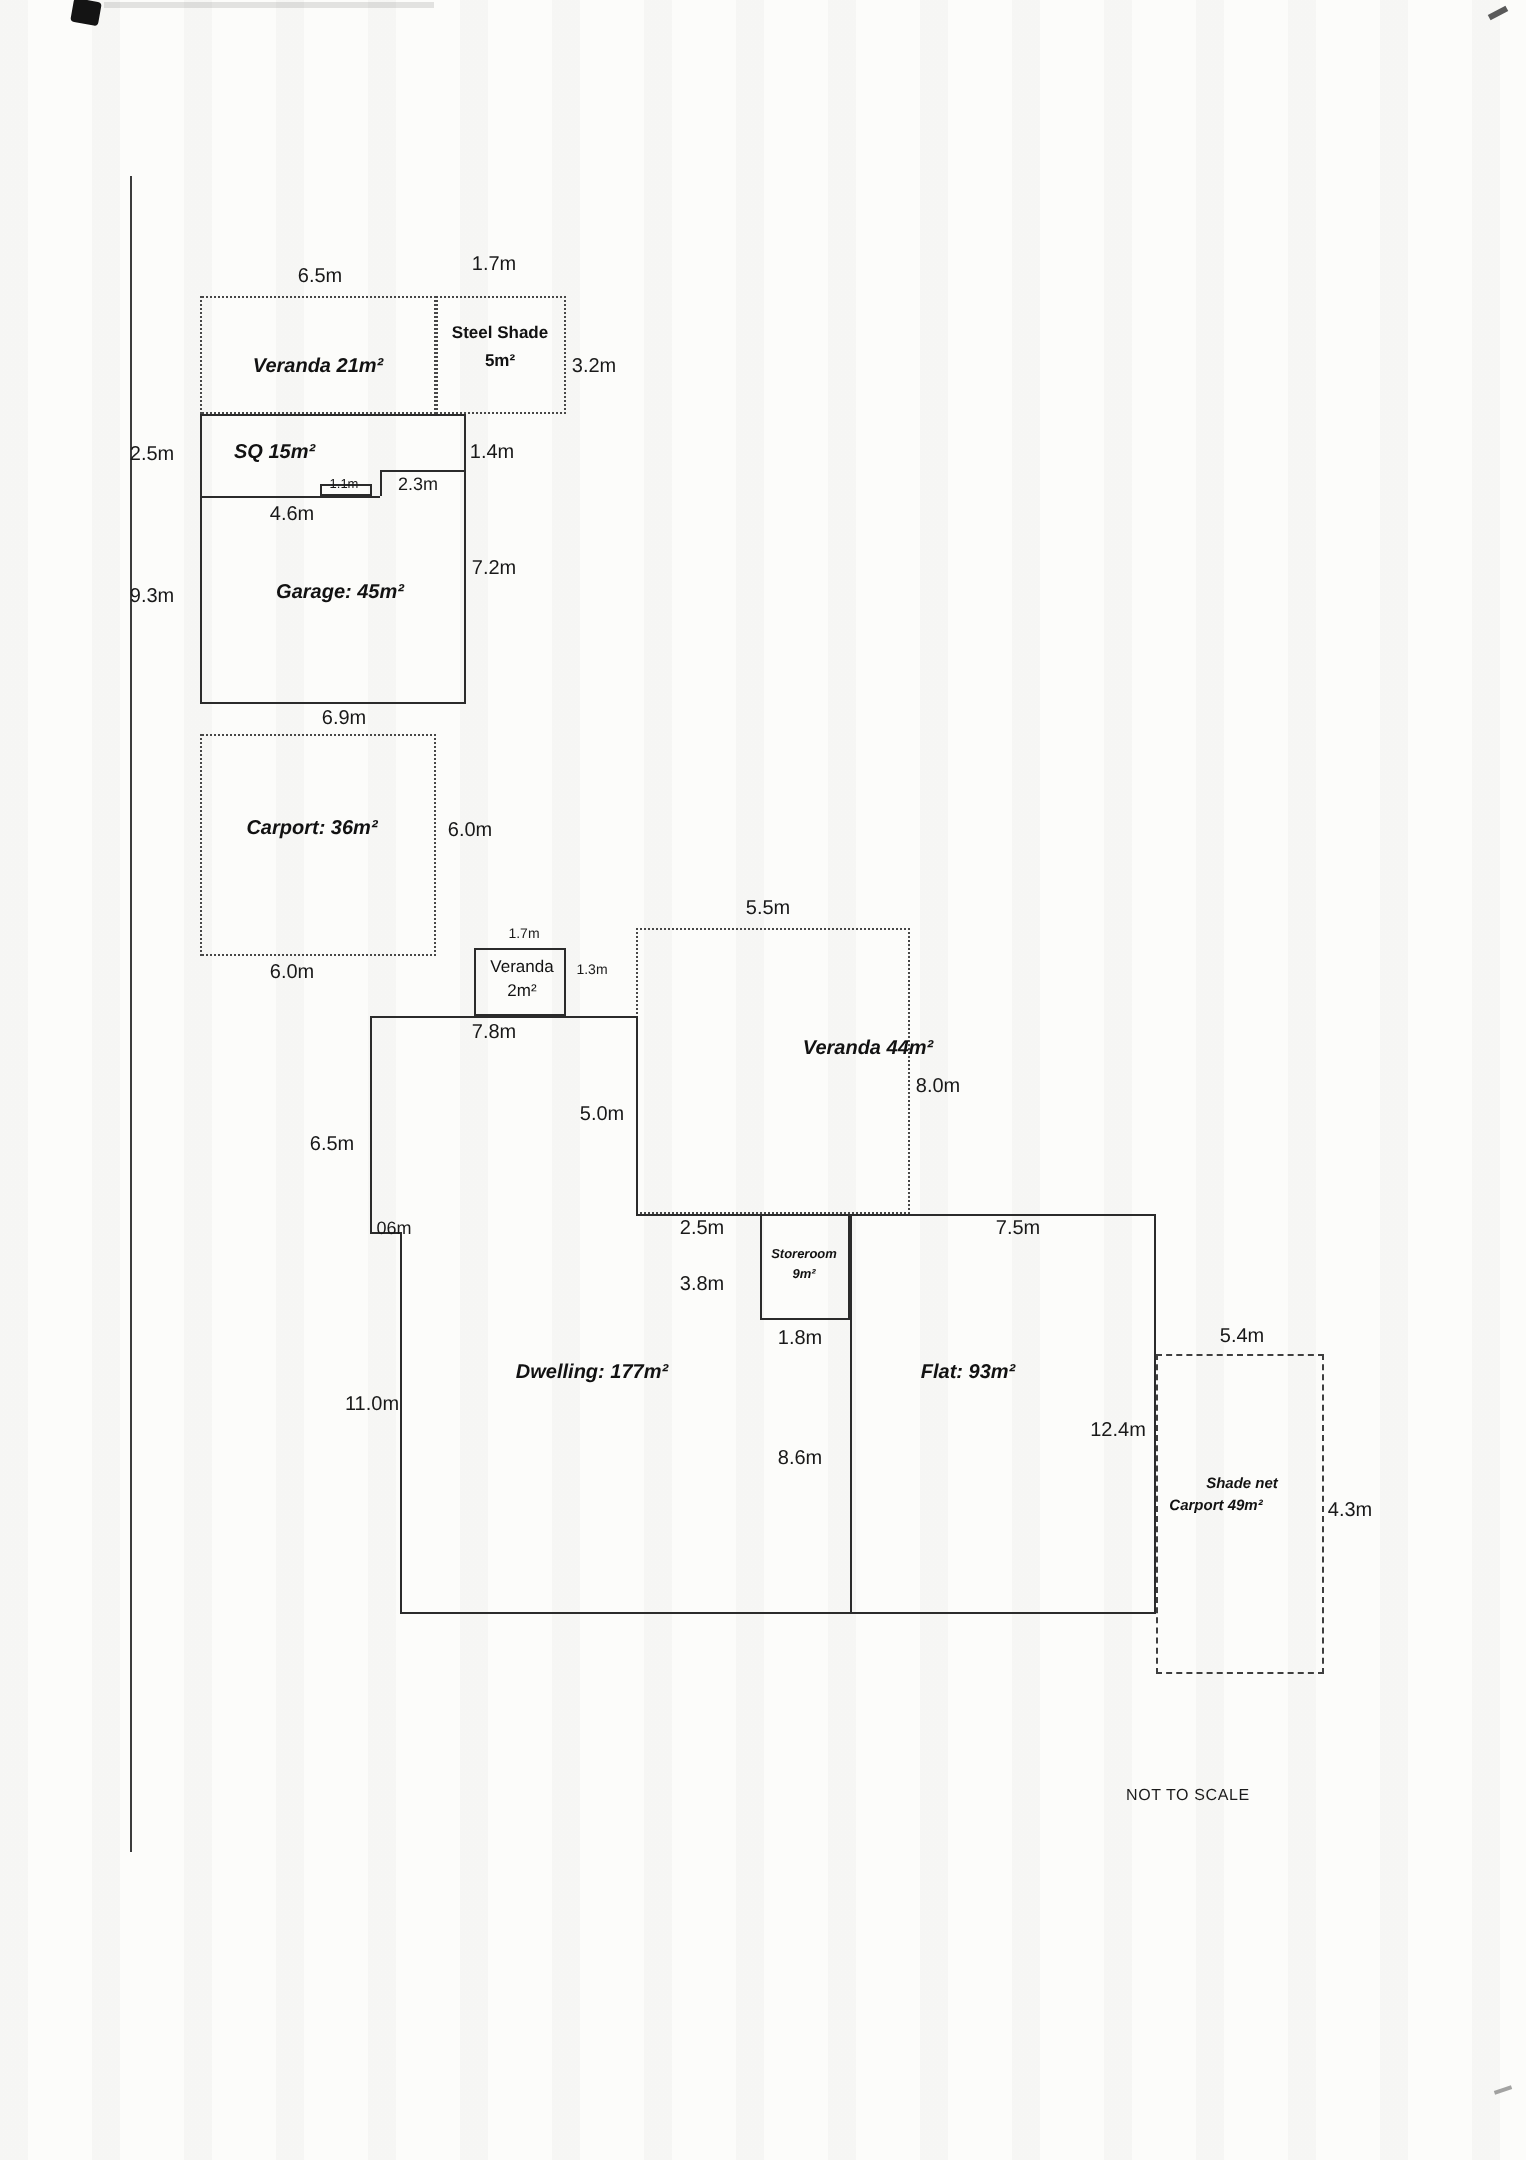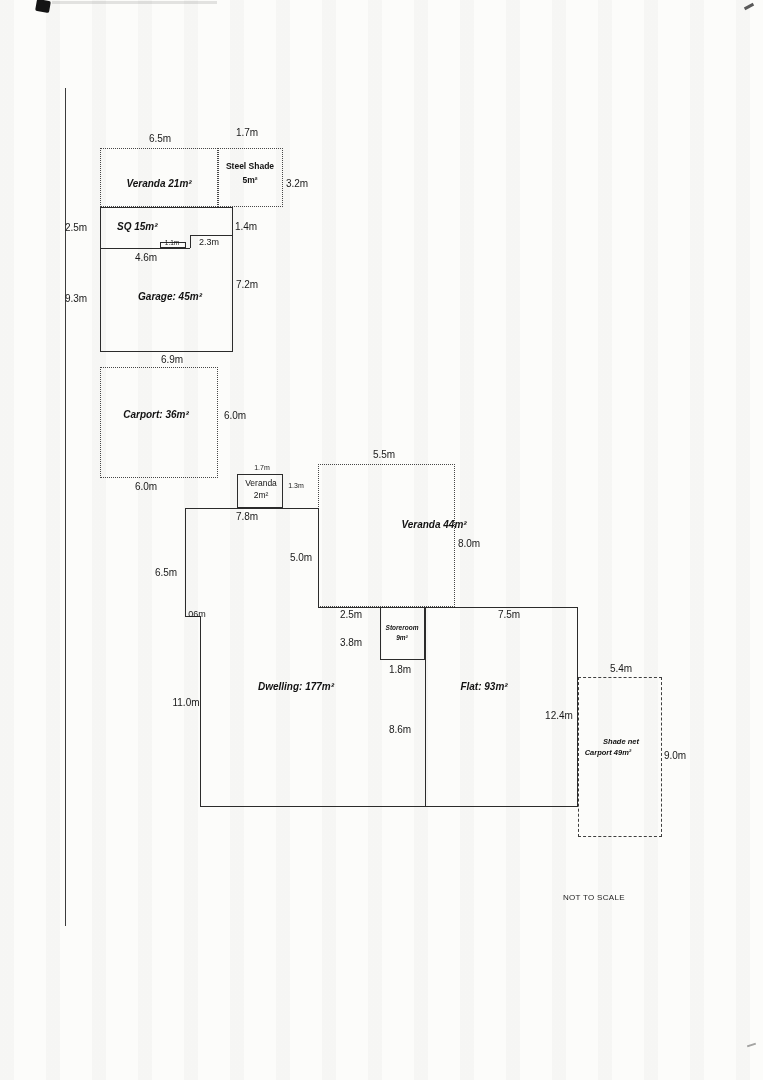--- a/index.html
+++ b/index.html
@@ -137,17 +137,17 @@
 
   <div class="rect solid" style="left:425px; top:607px; width:153px; height:200px;"></div>
   <div class="slabel" style="left:484px; top:681px;">Flat: 93m²</div>
   <div class="dim" style="left:487px; top:609px;margin-left:22px;">7.5m</div>
   <div class="dim" style="left:559px; top:710px;">12.4m</div>
 
   <div class="rect dashed" style="left:578px; top:677px; width:84px; height:160px;"></div>
   <div class="slabel t75" style="left:621px; top:737px;">Shade net</div>
   <div class="slabel t75" style="left:608px; top:748px;">Carport 49m²</div>
   <div class="dim" style="left:621px; top:663px;">5.4m</div>
-  <div class="dim" style="left:675px; top:750px;">9.0m</div>
+  <div class="dim" style="left:675px; top:750px;">4.3m</div>
 
   <div class="note">NOT TO SCALE</div>
 
 </div>
 
 </body></html>

